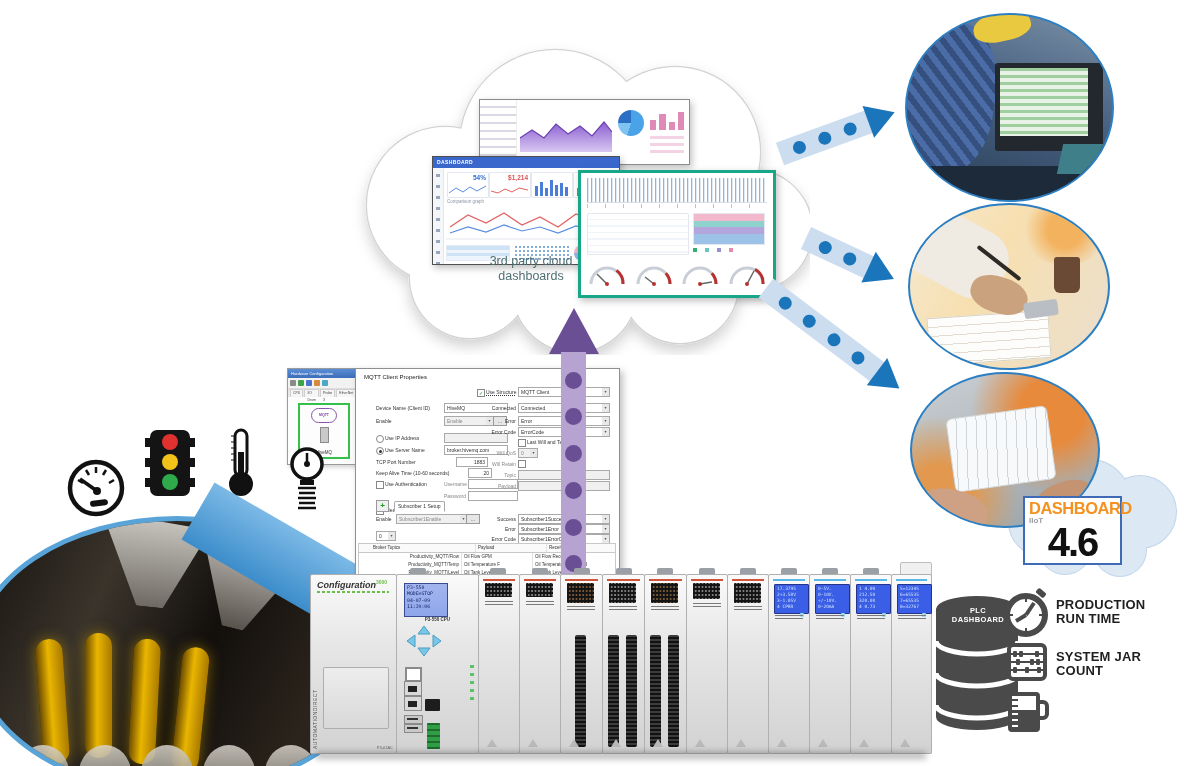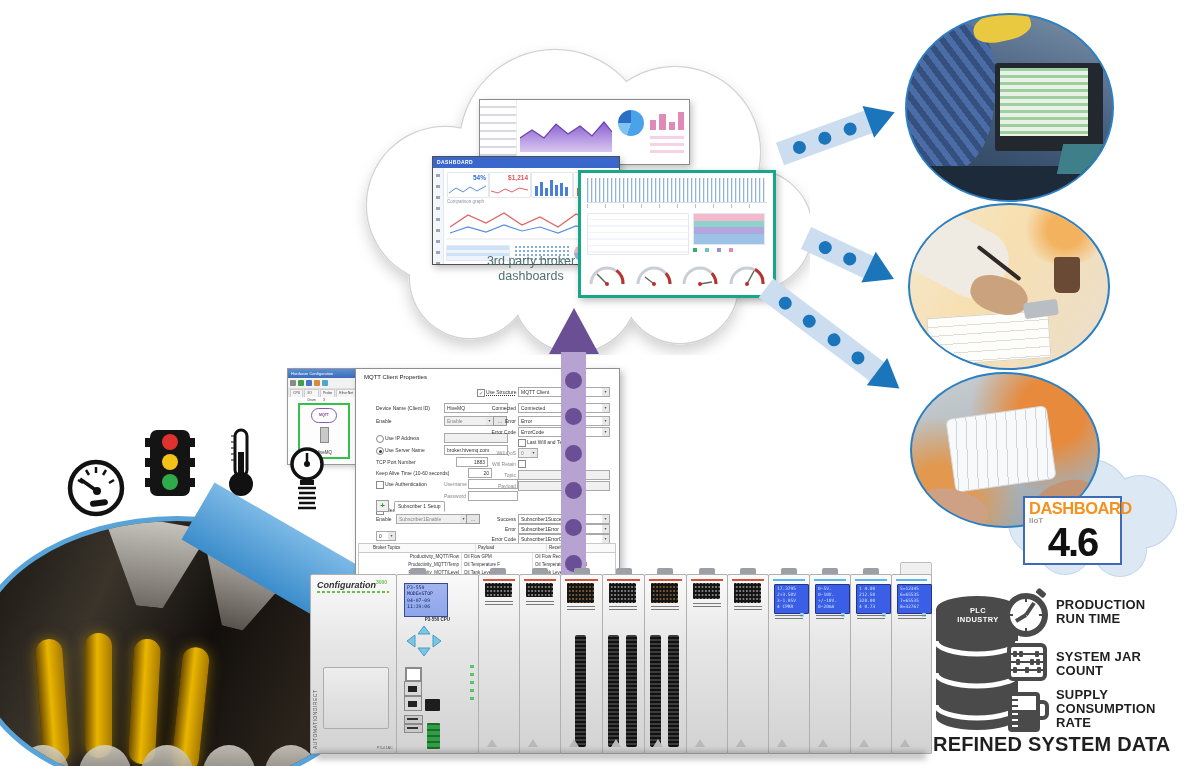--- a/index.html
+++ b/index.html
@@ -378,21 +378,21 @@
         </svg>
       <svg width="44" height="32" viewBox="0 0 44 32">
         <path d="M6 26 A16 16 0 1 1 38 26" fill="none" stroke="#c9ced6" stroke-width="3"></path>
         <path d="M30 11.2 A16 16 0 0 1 38 26" fill="none" stroke="#b8312f" stroke-width="3"></path>
         <line x1="22" y1="26" x2="29" y2="13" stroke="#666" stroke-width="1.5"></line>
           <circle cx="22" cy="26" r="2" fill="#b8312f"></circle>
         </svg>
     </div>
   </div>
 
-  <div id="cap" class="abs pre">3rd party broker
+  <div id="cap" class="abs pre">3rd party cloud
 dashboards</div>
 
   <div id="arr1" class="dot-arrow">
       <i class="d"></i>
       <i class="d"></i>
       <i class="d"></i>
     </div>
   <div id="arr2" class="dot-arrow">
       <i class="d"></i>
       <i class="d"></i>
@@ -793,21 +793,21 @@
 
   <svg class="abs" style="left:933px;top:592px;z-index:2;" width="88" height="142" viewBox="0 0 88 142">
     <path d="M3 17 a41 13 0 0 1 82 0 v108 a41 13 0 0 1 -82 0 z" fill="#4a4a4a"></path>
     <g fill="none" stroke="#ffffff" stroke-width="5">
       <path d="M3 49 a41 13 0 0 0 82 0"></path>
         <path d="M3 81 a41 13 0 0 0 82 0"></path>
         <path d="M3 113 a41 13 0 0 0 82 0"></path>
     </g>
   </svg>
   <div id="dbtext" class="abs pre">PLC
-INDUSTRY</div>
+DASHBOARD</div>
 
   <svg class="abs" style="left:1000px;top:588px;z-index:3;" width="52" height="52" viewBox="0 0 52 52">
     <circle cx="26" cy="27" r="19" fill="#fff" stroke="#4a4a4a" stroke-width="6"></circle>
     <rect x="36" y="2" width="10" height="6" rx="2" fill="#4a4a4a" transform="rotate(40 41 5)"></rect>
     <line x1="26" y1="27" x2="34" y2="15" stroke="#4a4a4a" stroke-width="4"></line>
     <line x1="26" y1="27" x2="16" y2="33" stroke="#4a4a4a" stroke-width="4"></line>
     <g stroke="#4a4a4a" stroke-width="2">
         <line x1="26" y1="10" x2="26" y2="14"></line>
         <line x1="26" y1="40" x2="26" y2="44"></line>
         <line x1="9" y1="27" x2="13" y2="27"></line>
@@ -845,18 +845,14 @@
     <g stroke="#ffffff" stroke-width="2">
         <line x1="8" y1="28" x2="14" y2="28"></line>
         <line x1="8" y1="34" x2="14" y2="34"></line>
         <line x1="8" y1="40" x2="14" y2="40"></line>
       </g>
   </svg>
   <div class="reflbl pre" style="left:1056px;top:598px;">PRODUCTION
 RUN TIME</div>
   <div class="reflbl pre" style="left:1056px;top:650px;">SYSTEM JAR
 COUNT</div>
-  <div class="reflbl pre" style="left:1056px;top:688px;">SUPPLY
-CONSUMPTION
-RATE</div>
-  <div id="reffoot" class="abs">REFINED SYSTEM DATA</div>
 
 </div>
 
 </body></html>

